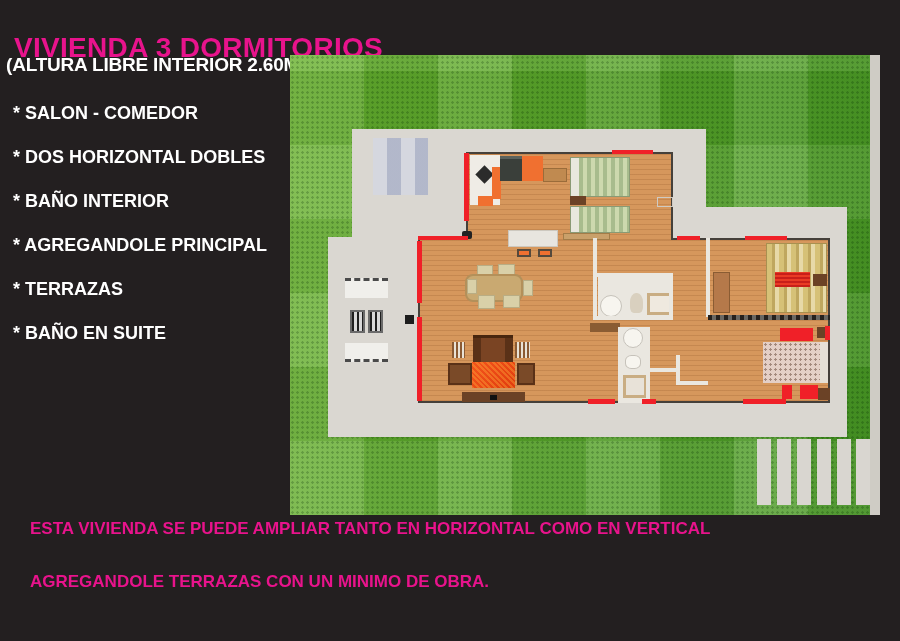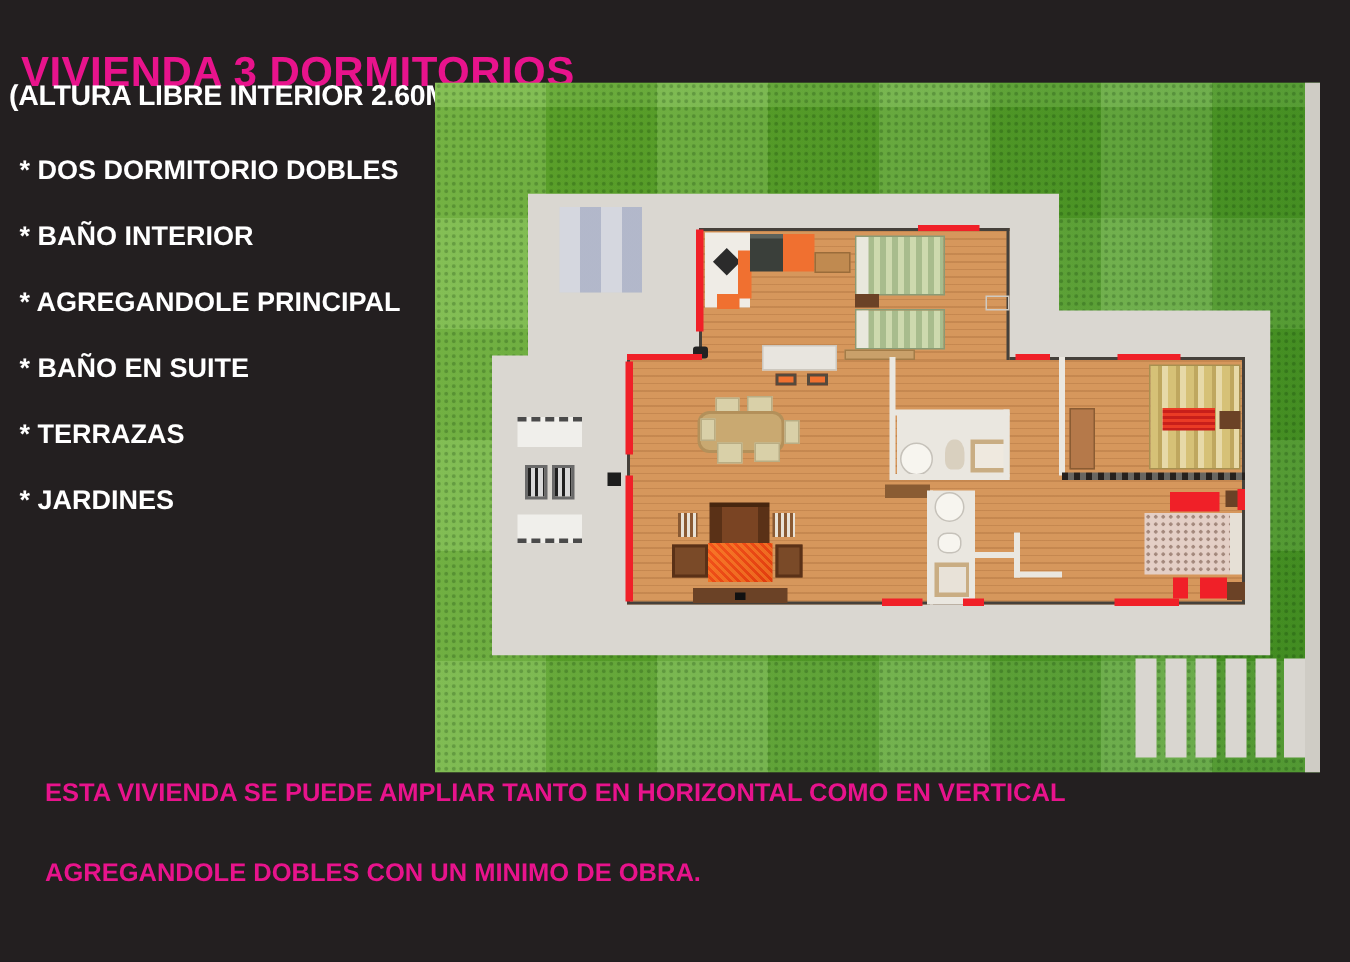--- a/index.html
+++ b/index.html
@@ -39,26 +39,26 @@
 </style>
 </head>
 <body>
 
 <div id="poster">
 
   <h1 class="abs title">VIVIENDA 3 DORMITORIOS</h1>
   <div class="abs subtitle">(ALTURA LIBRE INTERIOR 2.60M.)</div>
 
   <ul class="abs features">
-    <li>* DOS DORMITORIO DOBLES</li>
+    <li>* SALON - COMEDOR</li>
+    <li>* DOS HORIZONTAL DOBLES</li>
     <li>* BAÑO INTERIOR</li>
     <li>* AGREGANDOLE PRINCIPAL</li>
+    <li>* TERRAZAS</li>
     <li>* BAÑO EN SUITE</li>
-    <li>* TERRAZAS</li>
-    <li>* JARDINES</li>
   </ul>
 
   <div class="abs plan">
     <div class="grass"></div>
     <div class="path"></div>
     <div class="terrace"></div>
 
     <div style="left:83px;top:83px;width:55px;height:57px;background:rgba(176,186,214,.5);background-image:repeating-linear-gradient(90deg,rgba(255,255,255,.28) 0 14px,rgba(130,142,180,.28) 14px 28px);"></div>
     <div style="left:55px;top:223px;width:43px;height:20px;background:#f0efeb;border-top:3px dashed #4a4a4a;"></div>
     <div style="left:60px;top:255px;width:15px;height:23px;border:2px solid #6a6a6a;background-image:repeating-linear-gradient(90deg,#1f1f1f 0 2px,#d8d8d8 2px 5px);"></div>
@@ -158,15 +158,15 @@
     <div style="left:115px;top:260px;width:9px;height:9px;background:#1d1d1d;"></div>
     <div class="red" style="left:298px;top:344px;width:27px;height:5px;"></div>
     <div class="red" style="left:352px;top:344px;width:14px;height:5px;"></div>
     <div class="red" style="left:453px;top:344px;width:43px;height:5px;"></div>
     <div class="red" style="left:322px;top:95px;width:41px;height:4px;"></div>
     <div class="red" style="left:174px;top:98px;width:5px;height:68px;"></div>
     <div class="red" style="left:535px;top:271px;width:5px;height:14px;"></div>
   </div>
 
   <div class="abs f1">ESTA VIVIENDA SE PUEDE AMPLIAR TANTO EN HORIZONTAL COMO EN VERTICAL</div>
-  <div class="abs f2">AGREGANDOLE DOBLES CON UN MINIMO DE OBRA.</div>
+  <div class="abs f2">AGREGANDOLE TERRAZAS CON UN MINIMO DE OBRA.</div>
 
 </div>
 
 </body></html>

